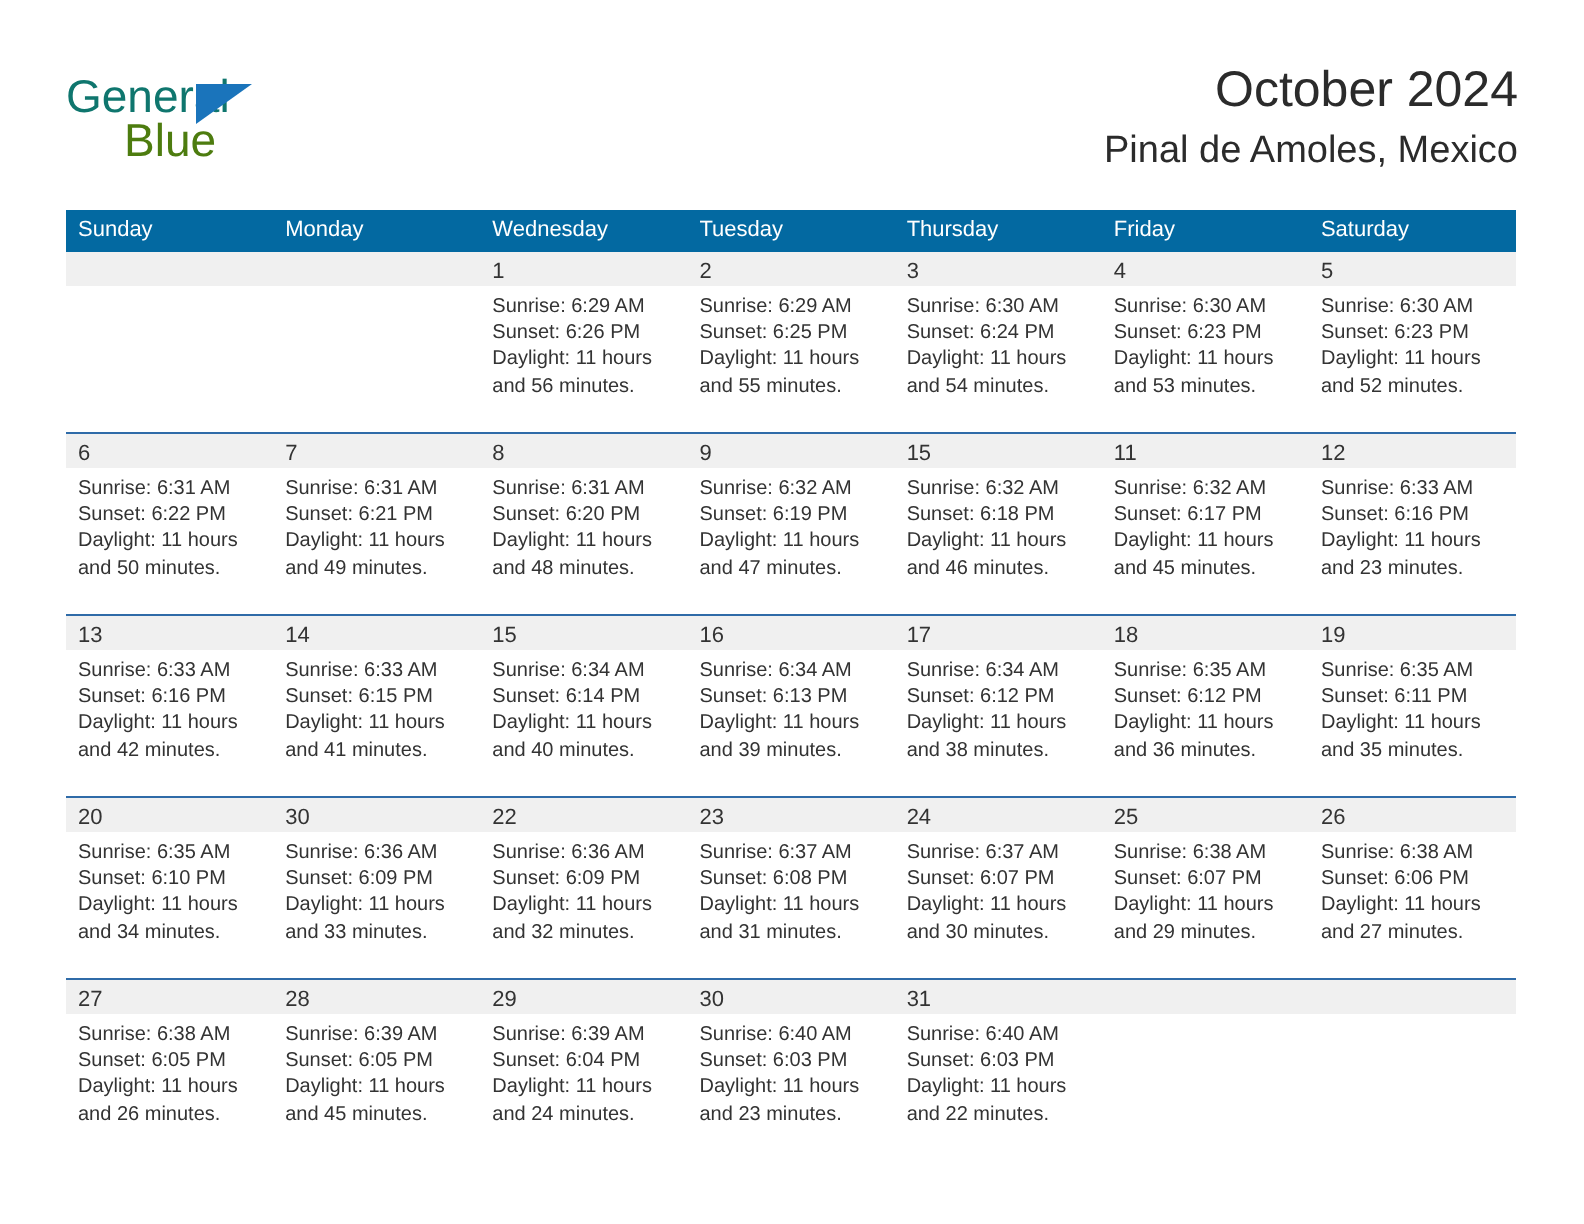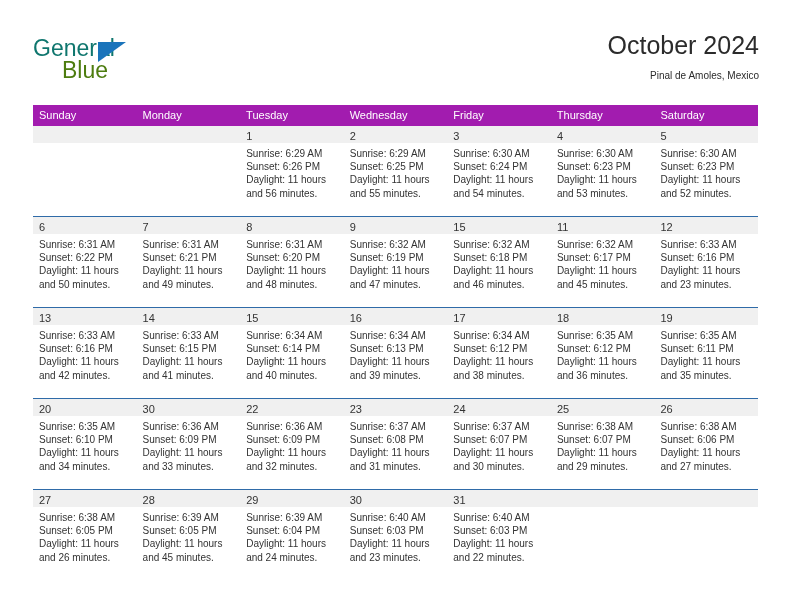--- a/index.html
+++ b/index.html
@@ -73,39 +73,38 @@
   }
   .cal-title {
     font-size: 25px;
     color: #2b2b2b;
     line-height: 30px;
     font-weight: normal;
     margin: 0;
     white-space: nowrap;
   }
   .cal-subtitle {
-    font-size: 10px;
+    font-size: 19px;
     color: #2b2b2b;
     line-height: 20px;
     margin: 6px 0 0 16px;
     white-space: nowrap;
   }
 
   
   .calendar {
     position: absolute;
     left: 33px;
     top: 105px;
     width: 725px;
   }
   .weekday-row {
     display: flex;
-    background: #a21caf;
+    background: #0369a1;
     height: 21px;
-    justify-content: flex-end;
   }
   .weekday {
     flex: 1 1 0;
     color: #ffffff;
     font-size: 11px;
     line-height: 21px;
     padding-left: 6px;
     box-sizing: border-box;
     white-space: nowrap;
     overflow: hidden;
@@ -166,24 +165,24 @@
       <div class="cal-subtitle">Pinal de Amoles, Mexico</div>
     </div>
 
   </div>
 
   <div class="calendar">
 
     <div class="weekday-row">
       <div class="weekday">Sunday</div>
       <div class="weekday">Monday</div>
+      <div class="weekday">Wednesday</div>
       <div class="weekday">Tuesday</div>
-      <div class="weekday">Wednesday</div>
+      <div class="weekday">Thursday</div>
       <div class="weekday">Friday</div>
-      <div class="weekday">Thursday</div>
       <div class="weekday">Saturday</div>
     </div>
 
     <div class="week-row first">
       <div class="day-cell empty">
         <div class="day-num-band"><span class="day-num"></span></div>
         <div class="day-info">
           <div></div>
           <div></div>
           <div></div>

